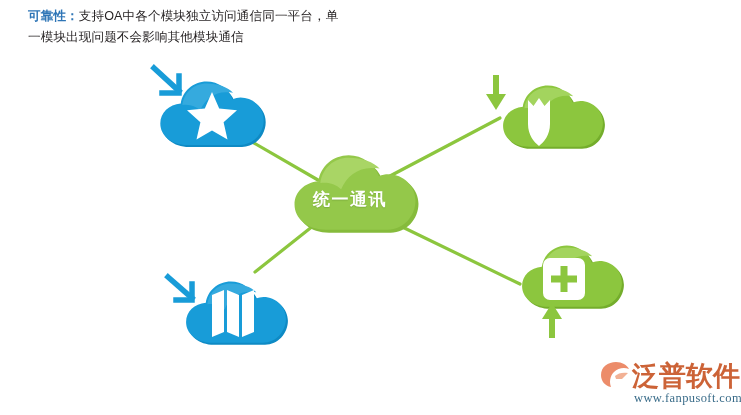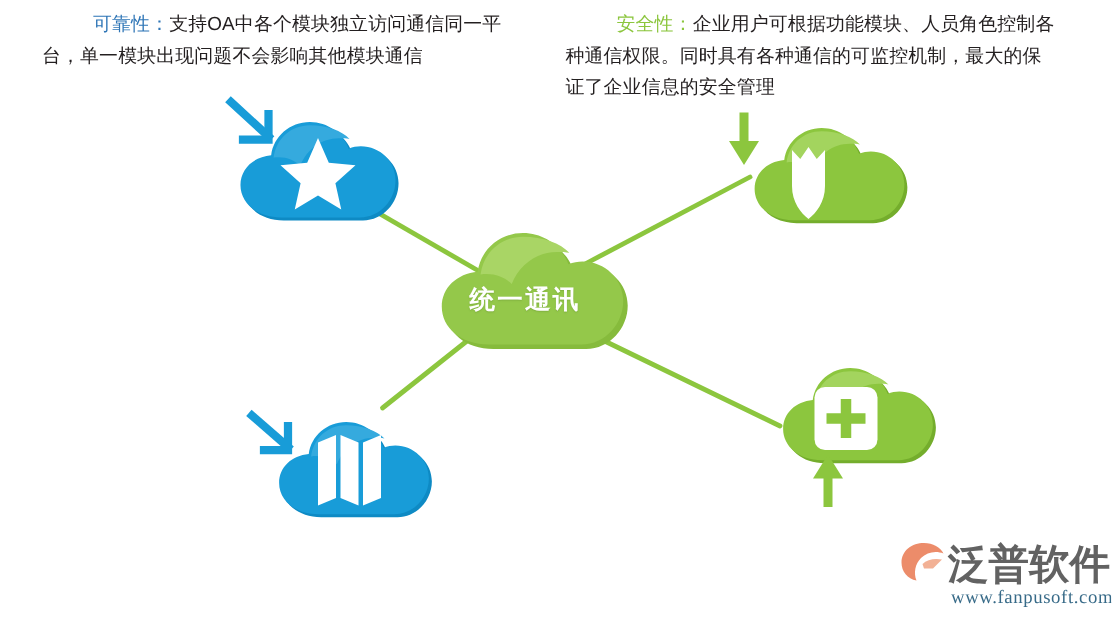--- a/index.html
+++ b/index.html
@@ -18,22 +18,21 @@
 
   
   .textblock {
     position: absolute;
     font-size: 12.6px;
     line-height: 21px;
     color: #231f20;
     letter-spacing: 0.1px;
   }
   .textblock .lead {
-    font-weight: normal;
-    margin-left: 34px;
+    font-weight: bold;
   }
   .lead-blue  { color: #2e75b6; }
   .lead-green { color: #8cc63e; }
 
   #tb-reliability { left: 28px;  top: 6px;   width: 322px; }
   #tb-security    { left: 377px; top: 6px;   width: 330px; }
   #tb-openness    { left: 23px;  top: 193px; width: 252px; }
   #tb-extension   { left: 378px; top: 332px; width: 330px; }
 
   
@@ -69,21 +68,21 @@
     width: 143px;
     height: 56px;
     opacity: 0.82;
   }
   #wm-brand {
     position: absolute;
     left: 34px;
     top: 0px;
     font-size: 27px;
     font-weight: bold;
-    color: #404040;
+    color: #c2410c;
     letter-spacing: 0px;
     white-space: nowrap;
   }
   #wm-url {
     position: absolute;
     left: 36px;
     top: 33px;
     font-size: 12.5px;
     color: #0c4a6e;
     font-family: "Liberation Serif", "DejaVu Serif", serif;
@@ -100,23 +99,20 @@
 </style>
 </head>
 <body>
 
 <div id="stage">
 
   <div class="textblock" id="tb-reliability">
     <span class="lead lead-blue">可靠性：</span><span>支持OA中各个模块独立访问通信同一平台，单一模块出现问题不会影响其他模块通信</span>
   </div>
 
-  <div class="textblock" id="tb-security">
-    <span class="lead lead-green">安全性：</span><span>企业用户可根据功能模块、人员角色控制各种通信权限。同时具有各种通信的可监控机制，最大的保证了企业信息的安全管理</span>
-  </div>
 
 
 
   <svg id="diagram" viewBox="0 0 741 415">
     <defs>
 
       <symbol id="cloud-shape" viewBox="0 0 200 130">
         <path d="M54 128
                  C24 128 4 110 4 88
                  C4 68 20 53 42 51

